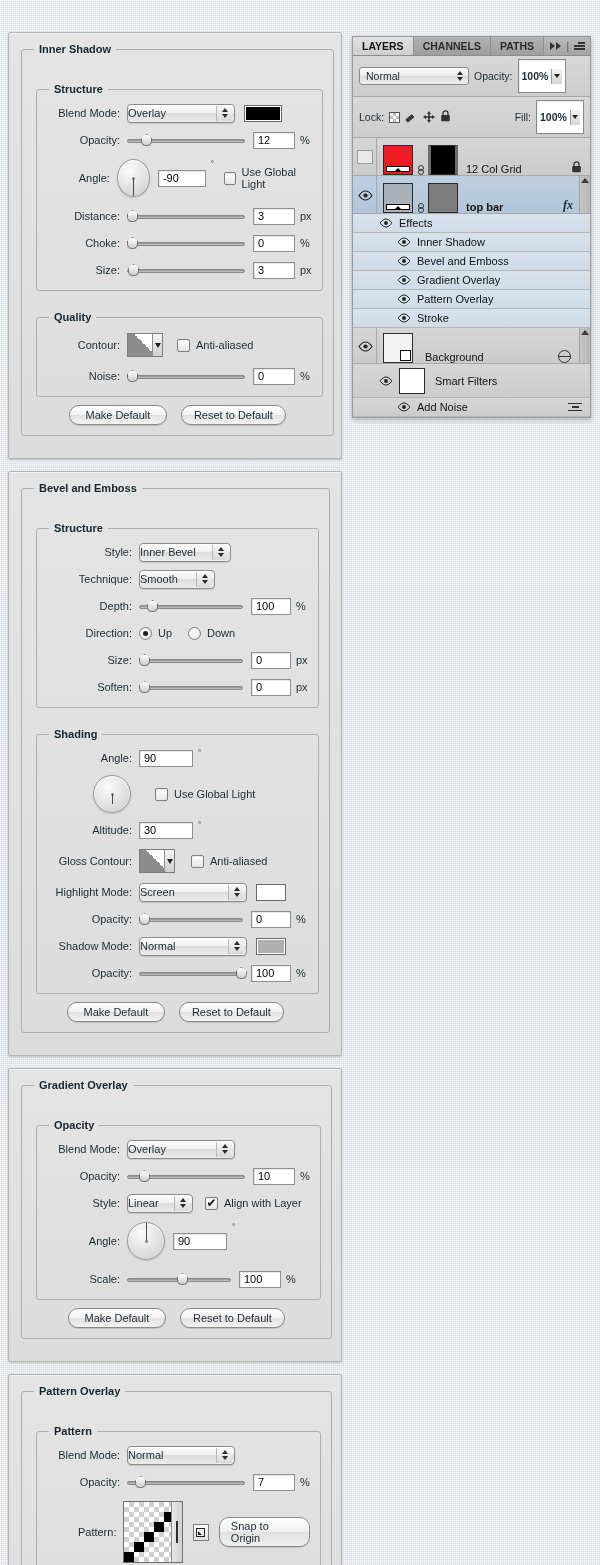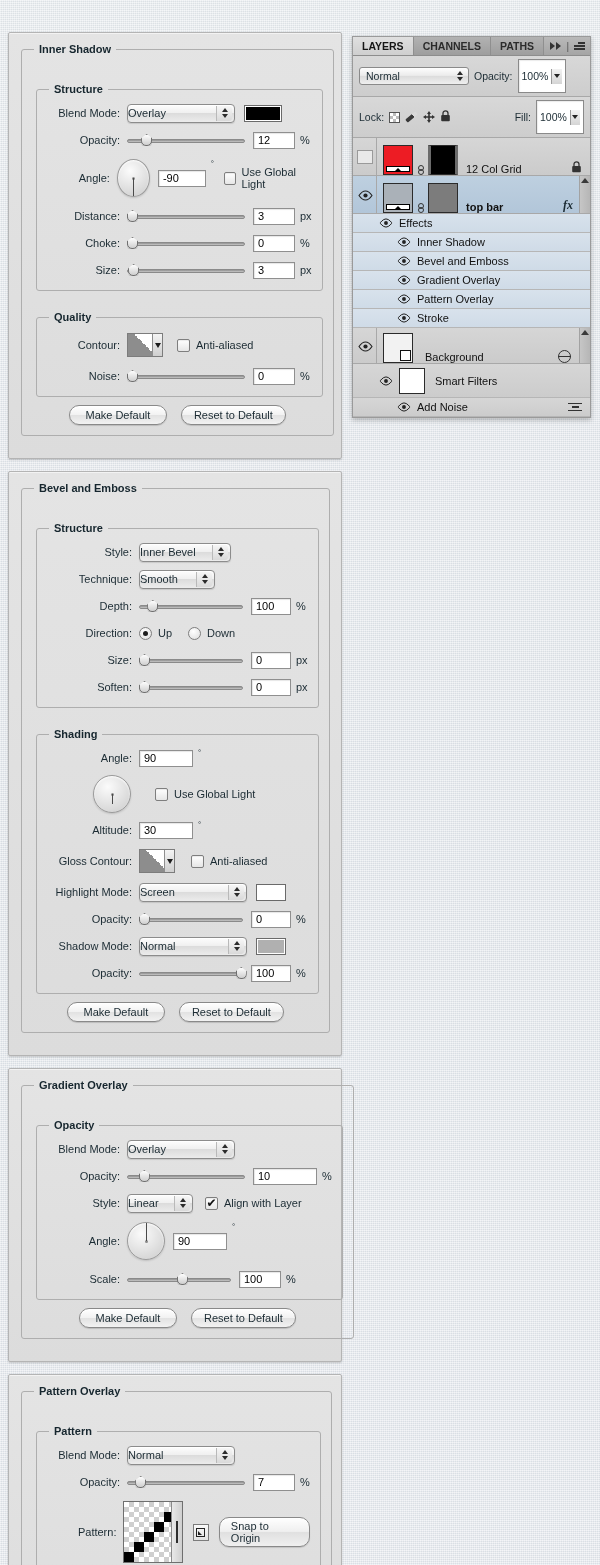--- a/index.html
+++ b/index.html
@@ -192,21 +192,21 @@
   .menu-icon i:first-child { width:7px; }
 
   .lp-row { display:flex; align-items:center; padding:3px 6px; gap:5px;
     background:linear-gradient(180deg,#d8d8d8,#cdcdcd); border-bottom:1px solid #a8a8a8;}
   .lp-small { height:18px; border:1px solid #8a8a8a; border-radius:3px;
     background:linear-gradient(180deg,#fdfdfd,#ececec 46%,#dcdcdc 52%,#efefef);
     display:flex;align-items:center;padding:0 18px 0 6px; position:relative; font-size:10.5px;}
   .lp-small .arrows { position:absolute; right:2px; top:1px;bottom:1px;width:13px;
     display:flex;flex-direction:column;align-items:center;justify-content:center;gap:2px;}
   .numbox { height:17px;border:1px solid #8a8a8a;background:#fff;display:flex;align-items:center;
-    padding:16px 3px;font-size:10.5px; box-shadow:inset 1px 1px 1px rgba(0,0,0,.08);}
+    padding:16px 3px;font-size:10.5px; box-shadow:inset 1px 1px 1px rgba(0,0,0,.08);font-weight:bold;}
   .numbox .tri { margin-left:3px; width:11px;height:15px;background:linear-gradient(180deg,#f2f2f2,#d5d5d5);
     border-left:1px solid #9a9a9a; display:flex;align-items:center;justify-content:center;}
   .numbox .tri i { width:0;height:0;border-left:3px solid transparent;border-right:3px solid transparent;border-top:4px solid #222;}
 
   .layer-row { display:flex; align-items:flex-end; height:38px;
     border-bottom:1px solid #a8a8a8; background:linear-gradient(180deg,#d6d6d6,#cbcbcb); position:relative;}
   .layer-row.selected { background:linear-gradient(180deg,#bed0e0,#b2c6d9); }
   .eyecol { width:24px; height:100%; display:flex; align-items:center; justify-content:center;
     border-right:1px solid #a8a8a8; }
   .eye { width:14px;height:10px; position:relative;}
@@ -551,21 +551,21 @@
               </span>
           </div>
         </div>
 
         <div class="row">
           <span class="lbl w80">Opacity:</span>
           <div class="slider" style="width:118px">
             <div class="track"></div>
             <div class="thumb" style="left:10%"></div>
           </div>
-          <div class="field" style="width:64px;margin-left:8px">
+          <div class="field" style="width:42px;margin-left:8px">
             <span>10</span>
           </div>
           <span class="unit">%</span>
         </div>
 
 
         <div class="row">
           <span class="lbl w80">Style:</span>
           <div class="popup" style="width:66px">
             <span>Linear</span>

